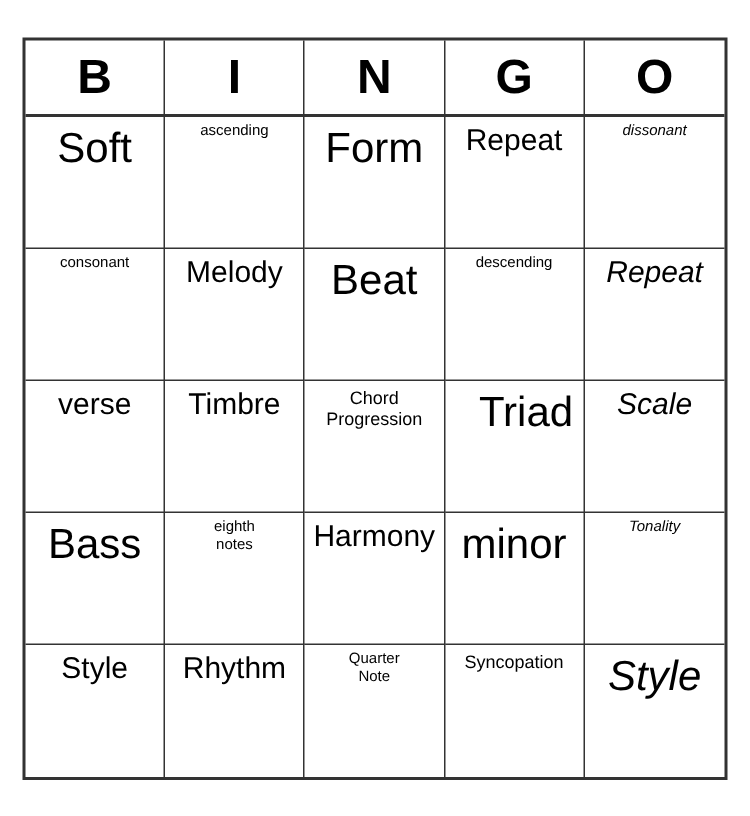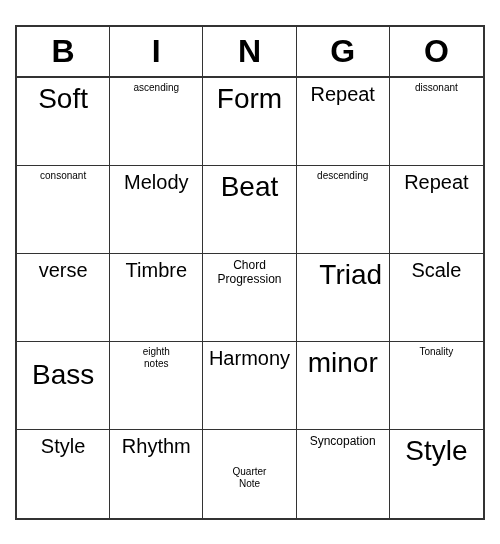--- a/index.html
+++ b/index.html
@@ -52,20 +52,21 @@
       border-bottom: 1px solid #333;
       display: flex;
       align-items: flex-start;
       justify-content: center;
       text-align: center;
       padding: 4px;
     }
 
     .bingo-cell:nth-child(5n) {
       border-right: none;
+      font-style: italic;
     }
 
     .bingo-cell:nth-child(n+21) {
       border-bottom: none;
     }
 
     .cell-text {
       line-height: 1.2;
     }
 
@@ -141,21 +142,21 @@
         <span class="cell-text text-xsmall" style="white-space: pre-line;">Chord
 Progression</span>
       </div>
       <div class="bingo-cell">
         <span class="cell-text text-large" style="white-space: pre-line; margin-left: 16px;">Triad</span>
       </div>
       <div class="bingo-cell">
         <span class="cell-text text-medium" style="white-space: pre-line;">Scale</span>
       </div>
       <div class="bingo-cell">
-        <span class="cell-text text-large" style="white-space: pre-line; margin-top: 12px;">Bass</span>
+        <span class="cell-text text-large" style="white-space: pre-line;">Bass</span>
       </div>
       <div class="bingo-cell">
         <span class="cell-text text-small" style="white-space: pre-line;">eighth
 notes</span>
       </div>
       <div class="bingo-cell">
         <span class="cell-text text-medium" style="white-space: pre-line;">Harmony</span>
       </div>
       <div class="bingo-cell">
         <span class="cell-text text-large" style="white-space: pre-line;">minor</span>
@@ -163,21 +164,21 @@
       <div class="bingo-cell">
         <span class="cell-text text-small" style="white-space: pre-line;">Tonality</span>
       </div>
       <div class="bingo-cell">
         <span class="cell-text text-medium" style="white-space: pre-line;">Style</span>
       </div>
       <div class="bingo-cell">
         <span class="cell-text text-medium" style="white-space: pre-line;">Rhythm</span>
       </div>
       <div class="bingo-cell">
-        <span class="cell-text text-small" style="white-space: pre-line; margin-top: 32px;">Quarter
+        <span class="cell-text text-small" style="white-space: pre-line;">Quarter
 Note</span>
       </div>
       <div class="bingo-cell">
         <span class="cell-text text-xsmall" style="white-space: pre-line;">Syncopation</span>
       </div>
       <div class="bingo-cell">
         <span class="cell-text text-large" style="white-space: pre-line;">Style</span>
       </div>
     </div>
 </div>

